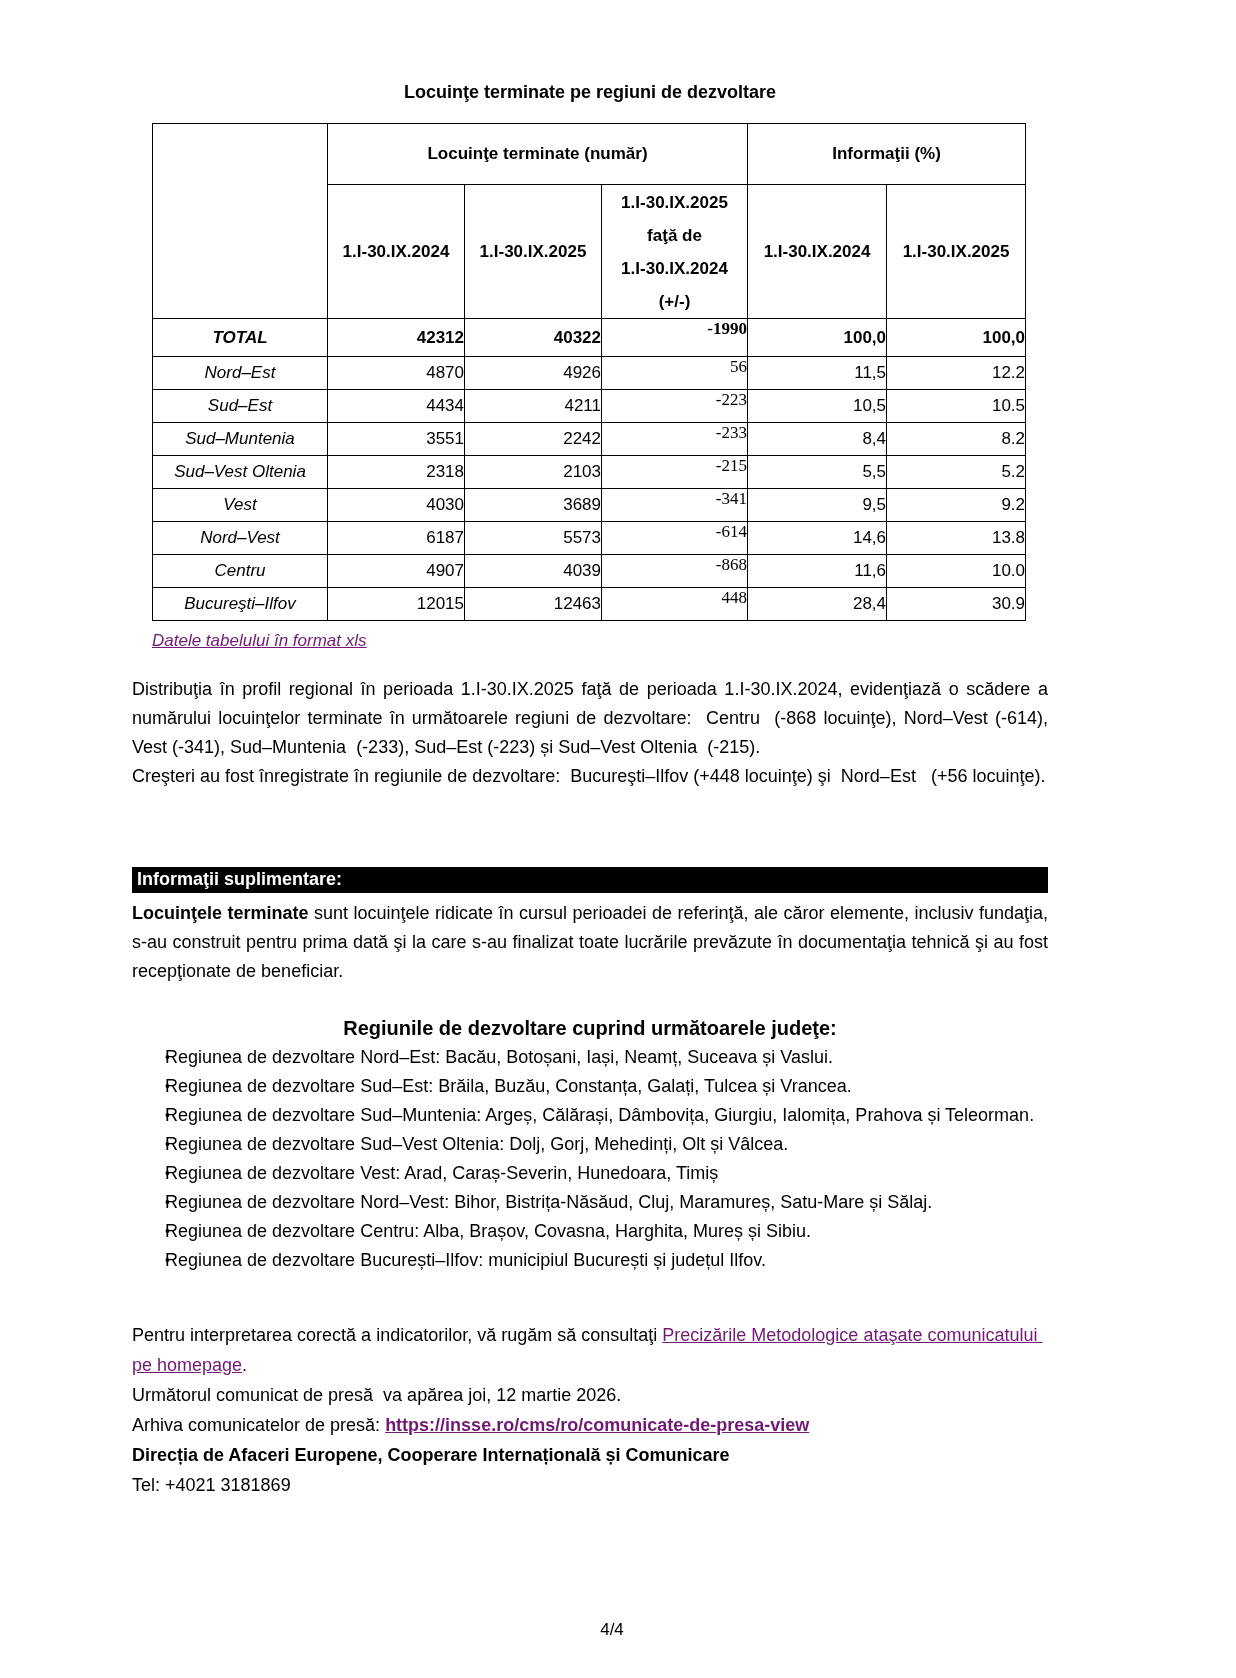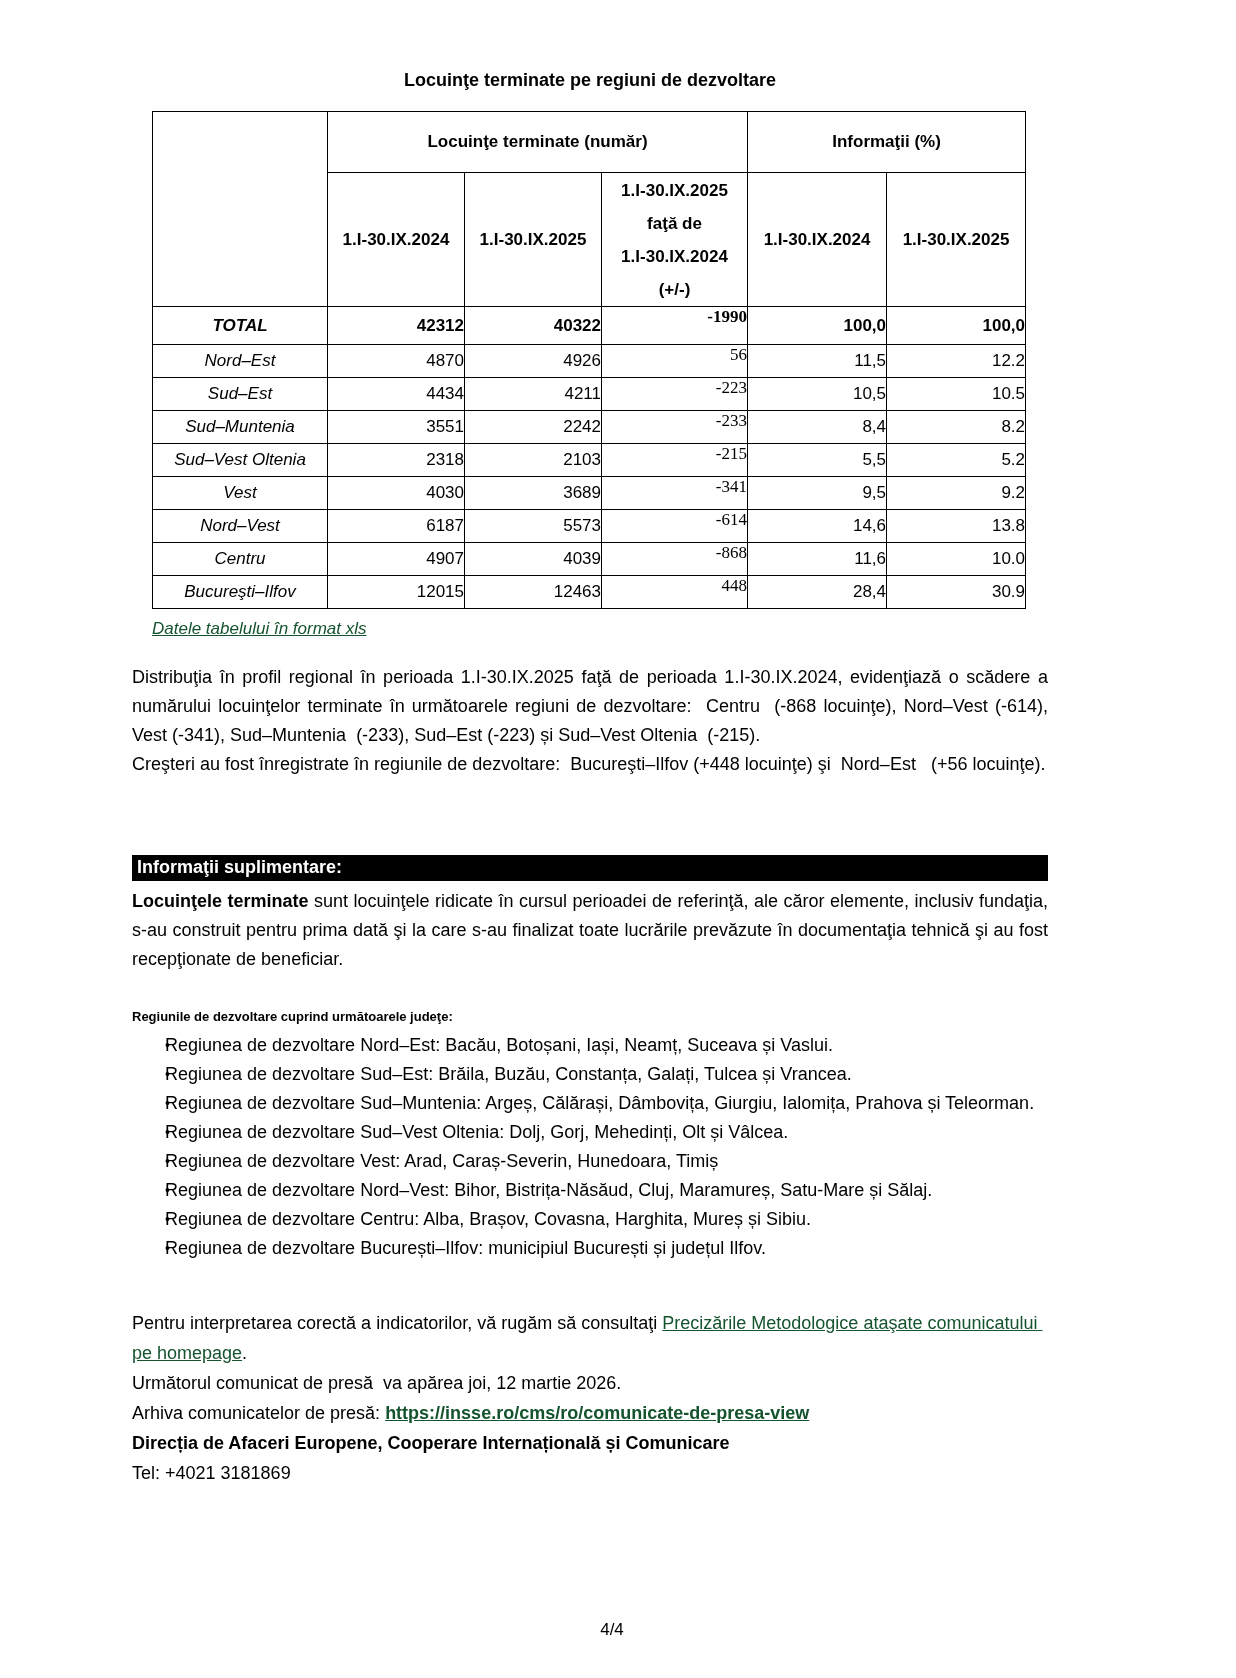--- a/index.html
+++ b/index.html
@@ -10,21 +10,21 @@
     background:#ffffff;
     font-family:"Liberation Sans", sans-serif;
     color:#000;
     overflow:hidden;
   }
   .content { padding:70px 188px 0 132px; }
 
   .doc-title {
     text-align:center;
     font-size:18px; font-weight:bold;
-    margin:0 0 20px 0;
+    margin:12px 0 20px 0;
   }
 
   table.data {
     border-collapse:collapse;
     margin-left:20px;
     width:873px;
     table-layout:fixed;
   }
   table.data th, table.data td {
     border:1px solid #000;
@@ -41,21 +41,21 @@
     text-align:right; padding-right:12px;
     font-family:"Liberation Serif", serif;
     font-size:18px;
     vertical-align:top; padding-top:3px;
   }
   tr.total-row td { font-weight:bold; height:38px; }
   tr.body-row td { height:33px; }
 
   .xls-link-wrap { margin:10px 0 0 20px; }
   a.link {
-    color:#14532d; text-decoration:underline; cursor:pointer;
+    color:#701a75; text-decoration:underline; cursor:pointer;
   }
   a.xls { font-style:italic; font-size:17px; }
 
   .para {
     font-size:18px; line-height:29px;
     text-align:justify;
     white-space:pre-wrap;
     margin:0;
   }
   .para-block { margin-top:24px; }
@@ -64,22 +64,22 @@
     margin-top:76px;
     background:#000000;
     color:#fff; font-weight:bold;
     font-size:18px;
     padding:2px 5px 3px 5px;
   }
   .def-para { margin-top:6px; }
   .bold { font-weight:bold; }
 
   .regions-heading {
-    font-size:13px; font-weight:bold;
-    margin-top:28px; line-height:29px;
+    font-size:20px; font-weight:bold;
+    margin-top:28px; line-height:29px;text-align:center;
   }
   ul.bullets { list-style:none; margin:0; padding:0; }
   ul.bullets li {
     display:flex;
     font-size:18px; line-height:29px;
   }
   .bullet-glyph {
     flex:none; width:33px;
     padding-left:33px;
     font-size:14px;

